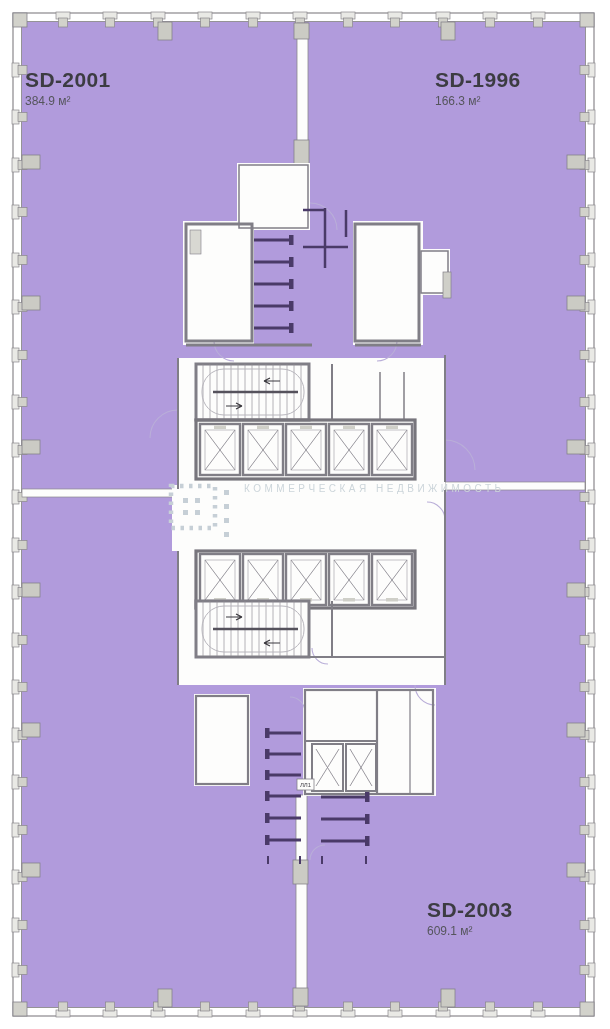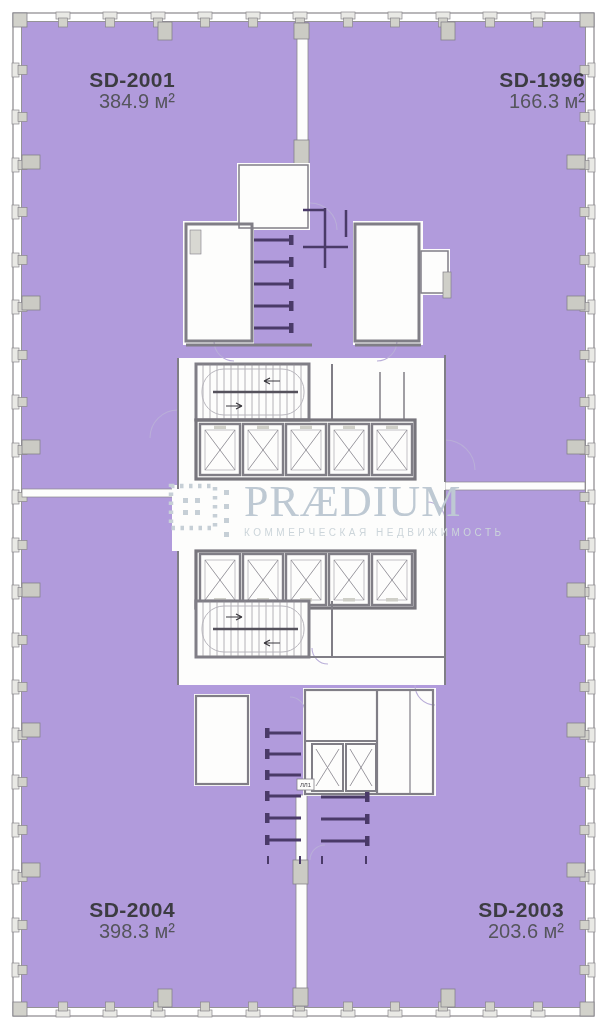--- a/index.html
+++ b/index.html
@@ -1,21 +1,21 @@
 <!DOCTYPE html>
 <html><head>
 <meta charset="utf-8">
 <style>
   html,body{margin:0;padding:0;background:#fff;}
   .stage{position:relative;width:610px;height:1029px;background:#fff;overflow:hidden;
          font-family:"Liberation Sans",sans-serif;}
   .plan-svg{position:absolute;left:0;top:0;z-index:1;}
-  .unit-label{position:absolute;width:150px;text-align:right;z-index:4;pointer-events:auto;}
+  .unit-label{position:absolute;width:150px;text-align:left;z-index:4;pointer-events:auto;}
   .unit-id{font-size:21px;font-weight:700;color:#3c3c42;letter-spacing:.4px;line-height:24px;}
-  .unit-area{font-size:20px;color:#55555c;line-height:19px;}
+  .unit-area{font-size:12px;color:#55555c;line-height:19px;}
   .watermark{position:absolute;left:166px;top:480px;z-index:3;display:flex;align-items:flex-start;}
   .wm-text{margin-left:12px;}
   .wm-brand{font-family:"Liberation Serif",serif;font-size:44px;line-height:44px;color:#bec9d3;letter-spacing:1px;}
   .wm-tagline{font-size:10px;letter-spacing:3.5px;color:#ccd5da;margin-top:3px;white-space:nowrap;}
 </style>
 </head>
 <body>
 
 <div class="stage">
 
@@ -402,35 +402,30 @@
           <rect x="29" y="18" width="5" height="5"></rect>
       <rect x="17" y="30" width="5" height="5"></rect>
           <rect x="29" y="30" width="5" height="5"></rect>
       <rect x="58" y="10" width="5" height="5"></rect>
           <rect x="58" y="24" width="5" height="5"></rect>
       <rect x="58" y="38" width="5" height="5"></rect>
           <rect x="58" y="52" width="5" height="5"></rect>
     </g>
   </svg>
   <div class="wm-text">
-    <div class="wm-brand">PRÆDIUM</div>
     <div class="wm-tagline">КОММЕРЧЕСКАЯ НЕДВИЖИМОСТЬ</div>
   </div>
 </div>
 
 <div class="unit-label" style="left:25px;top:68px">
   <div class="unit-id">SD-2001</div>
   <div class="unit-area">384.9 м²</div>
 </div>
 <div class="unit-label" style="left:435px;top:68px">
   <div class="unit-id">SD-1996</div>
   <div class="unit-area">166.3 м²</div>
 </div>
-<div class="unit-label" style="left:414px;top:898px">
+<div class="unit-label" style="left:427px;top:898px">
   <div class="unit-id">SD-2003</div>
-  <div class="unit-area">203.6 м²</div>
+  <div class="unit-area">609.1 м²</div>
 </div>
-<div class="unit-label" style="left:25px;top:898px">
-  <div class="unit-id">SD-2004</div>
-  <div class="unit-area">398.3 м²</div>
+
 </div>
 
-</div>
-
 </body></html>

